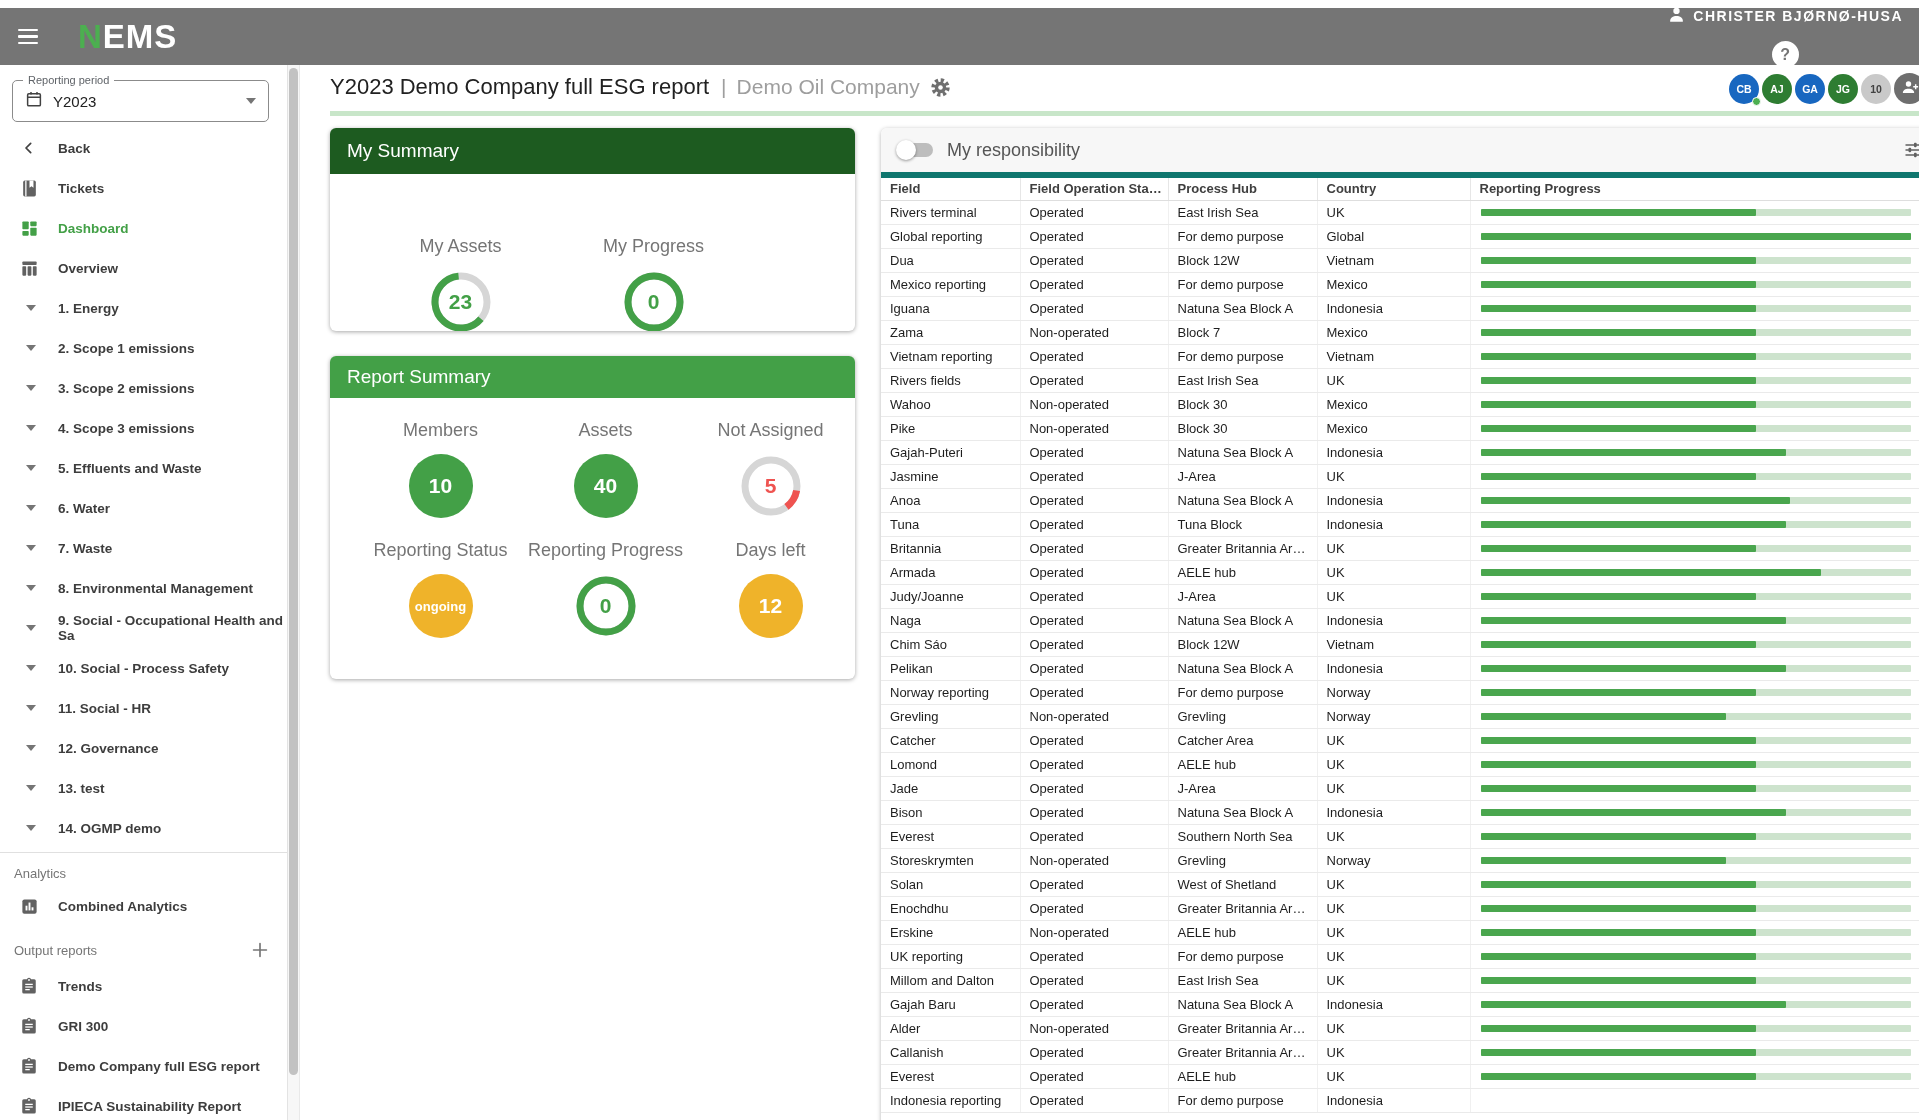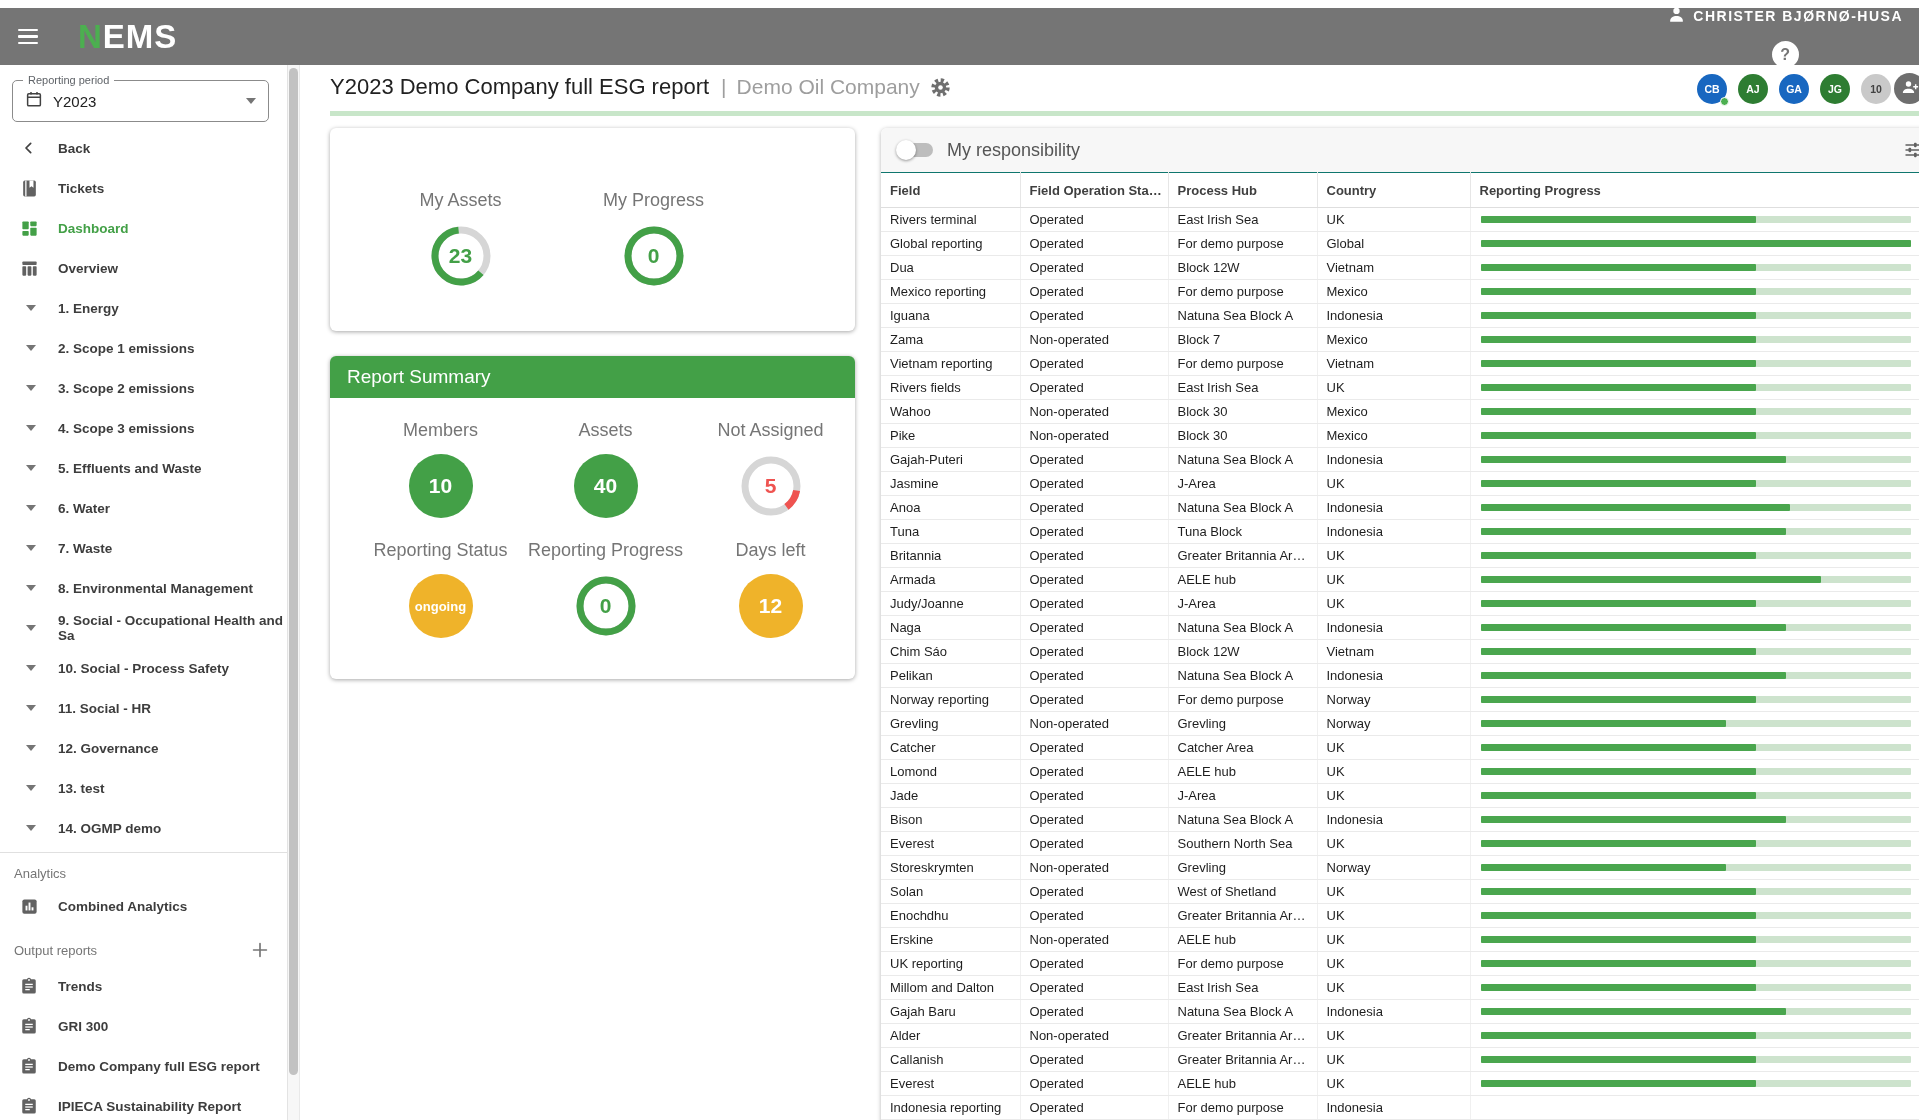--- a/index.html
+++ b/index.html
@@ -84,22 +84,22 @@
     box-shadow:0 1px 4px rgba(0,0,0,.3); overflow:hidden; }
   .panel-toolbar { height:44px; background:#f7f7f7; display:flex; align-items:center; padding:0 14px; }
   .toggle { position:relative; width:34px; height:14px; background:#bdbdbd; border-radius:7px;
     margin:0 14px 0 4px; cursor:pointer; }
   .toggle .knob { position:absolute; left:-3px; top:-3px; width:20px; height:20px; border-radius:50%;
     background:#fff; box-shadow:0 1px 3px rgba(0,0,0,.4); }
   .toggle-label { font-size:18px; color:#555; }
   .tune { margin-left:auto; display:flex; cursor:pointer; }
 
   table.grid { width:100%; border-collapse:collapse; table-layout:fixed; }
-  .grid th { height:35px; font-size:13px; font-weight:600; color:#3f3f3f; text-align:left;
-    padding-left:9px; border-top:1px solid #0f766e; border-bottom:1px solid #dedede;
+  .grid th { height:25px; font-size:13px; font-weight:600; color:#3f3f3f; text-align:left;
+    padding-left:9px; border-top:6px solid #0f766e; border-bottom:1px solid #dedede;
     border-right:1px solid #e6e6e6; background:#fff; white-space:nowrap; overflow:hidden; }
   .grid th:last-child { border-right:none; }
   .grid td { height:24px; font-size:13px; color:#1e1e1e; padding-left:9px; border-bottom:1px solid #eaeaea;
     border-right:1px solid #f0f0f0; white-space:nowrap; overflow:hidden; }
   .grid td:last-child { border-right:none; }
   .bar-track { margin:0 26px 0 1px; height:7px; background:#cde3cd; border-radius:1px; }
   .bar-fill { height:7px; background:#4aa64e; border-radius:1px; }
   .panel-scroll { position:absolute; top:78px; right:3px; width:9px; height:868px; }
   .panel-scroll .thumb { width:9px; height:100%; background:#c6c6c6; border-radius:5px; }
 </style>
@@ -331,21 +331,21 @@
       <svg width="21" height="21" viewBox="0 0 24 24">
           <circle cx="12" cy="12" r="8" fill="none" stroke="#6f6f6f" stroke-width="5" stroke-dasharray="3.5 2.78"></circle>
           <circle cx="12" cy="12" r="6.5" fill="#6f6f6f"></circle>
           <circle cx="12" cy="12" r="2.6" fill="#fff"></circle>
         </svg>
     </span>
   </div>
   <div class="title-underline"></div>
 
   <div class="avatar-row">
-    <div style="display:flex;align-items:center;gap:11px;">
+    <div style="display:flex;align-items:center;gap:3px;">
         <div class="avatar" style="background: rgb(24, 103, 192);">
           <span>CB</span>
           <span class="status-dot"></span>
         </div>
         <div class="avatar" style="background: rgb(46, 125, 50);">
           <span>AJ</span>
         </div>
         <div class="avatar" style="background: rgb(24, 103, 192);">
           <span>GA</span>
         </div>
@@ -363,20 +363,21 @@
             <path d="M2.5 19.5c0-3.2 3.3-5.3 7.5-5.3s7.5 2.1 7.5 5.3V20h-15v-.5z"></path>
             <path d="M18.6 8.4h1.9v2.3h2.3v1.9h-2.3v2.3h-1.9v-2.3h-2.3v-1.9h2.3z"></path>
           </svg>
       </span>
     </div>
   </div>
 
   <div class="cards-row">
     <div class="left-col">
       <section class="card" id="my-summary">
+        <div class="card-head dark">My Summary</div>
         <div class="card-body">
             <div class="metric">
               <div class="metric-label">My Assets</div>
               <div class="metric-vis">
                 <svg width="64" height="64">
                   <circle cx="32" cy="32" r="26" fill="none" stroke="#d6d6d6" stroke-width="7"></circle>
                   <circle cx="32" cy="32" r="26" fill="none" stroke="#43a047" stroke-width="7" stroke-dasharray="101.28494715173494 62.077870834934316" transform="rotate(40 32 32)"></circle>
                 </svg>
                 <div class="metric-value" style="color: rgb(67, 160, 71);">23</div>
               </div>

